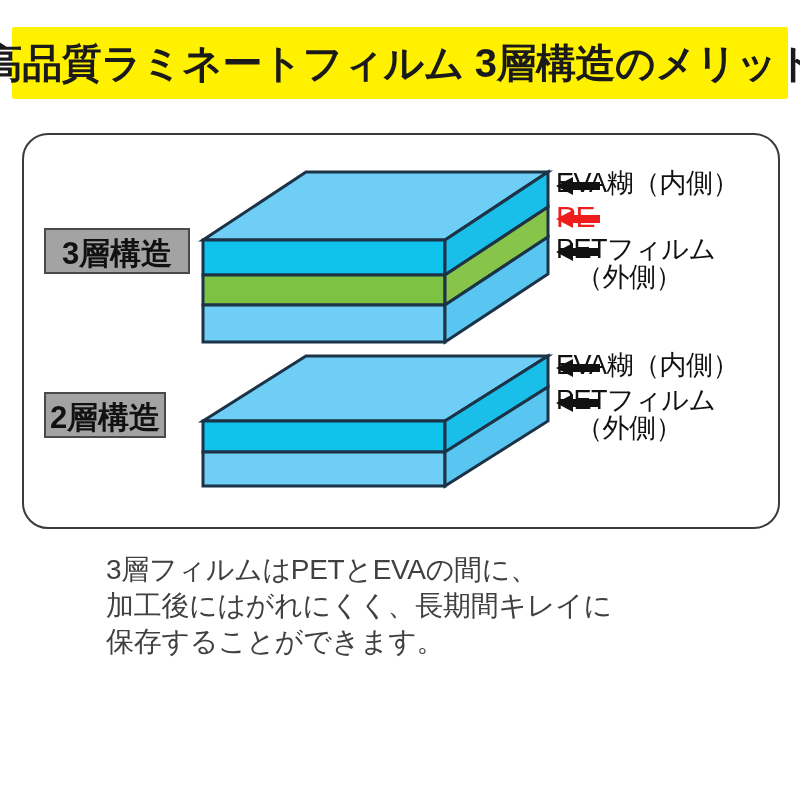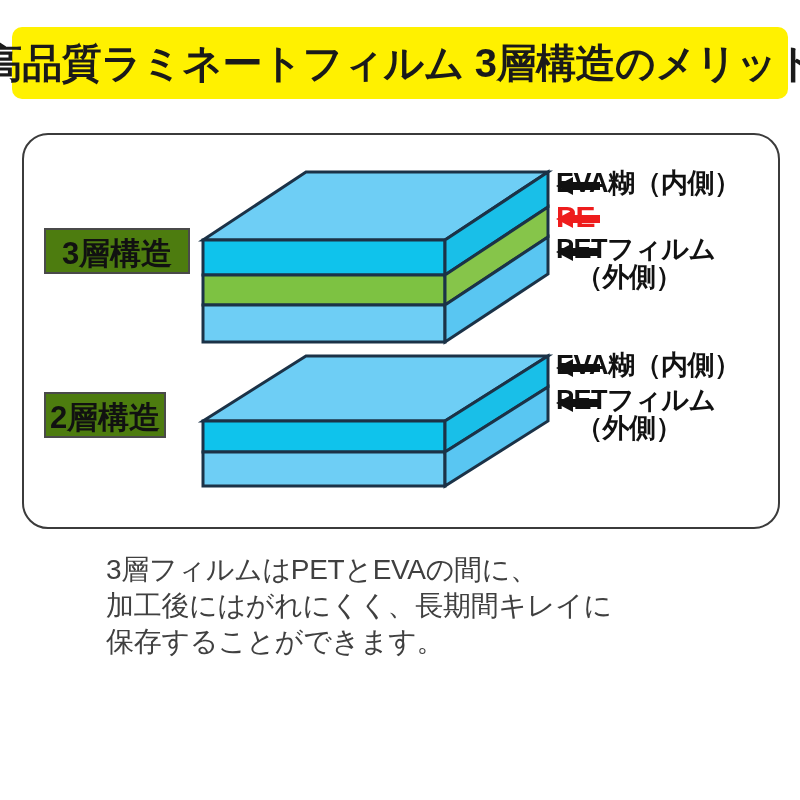--- a/index.html
+++ b/index.html
@@ -16,21 +16,21 @@
   }
 
   
   .title-banner {
     position: absolute;
     left: 12px;
     top: 27px;
     width: 776px;
     height: 72px;
     background: #FFF100;
-    border-radius: 10px;
+    border-radius: 2px;
     display: flex;
     align-items: center;
     justify-content: center;
   }
   .title-text {
     font-size: 40px;
     font-weight: bold;
     color: #1a1a1a;
     letter-spacing: -0.5px;
     white-space: nowrap;
@@ -53,21 +53,21 @@
   .diagram-svg {
     position: absolute;
     left: 0;
     top: 0;
   }
 
   
   .tag-box {
     position: absolute;
     border: 2px solid #4a4a4a;
-    background: #4d7c0f;
+    background: #a3a3a3;
     box-sizing: border-box;
     display: flex;
     align-items: center;
     justify-content: center;
     padding: 8px 6px 4px 6px;
   }
   .tag-box .tag-label {
     font-size: 31px;
     font-weight: bold;
     color: #111;
@@ -75,21 +75,21 @@
     line-height: 1;
   }
   #tag-3 { left: 44px; top: 228px; width: 146px; height: 46px; }
   #tag-2 { left: 44px; top: 392px; width: 122px; height: 46px; }
 
   
   .callout {
     position: absolute;
     white-space: nowrap;
     font-size: 27px;
-    font-weight: bold;
+    font-weight: normal;
     color: #111;
     line-height: 1.02;
     letter-spacing: -0.5px;
   }
   .callout.red { color: #EE1C1C; }
   .callout .cont {
     display: block;
     padding-left: 20px;
   }
 

